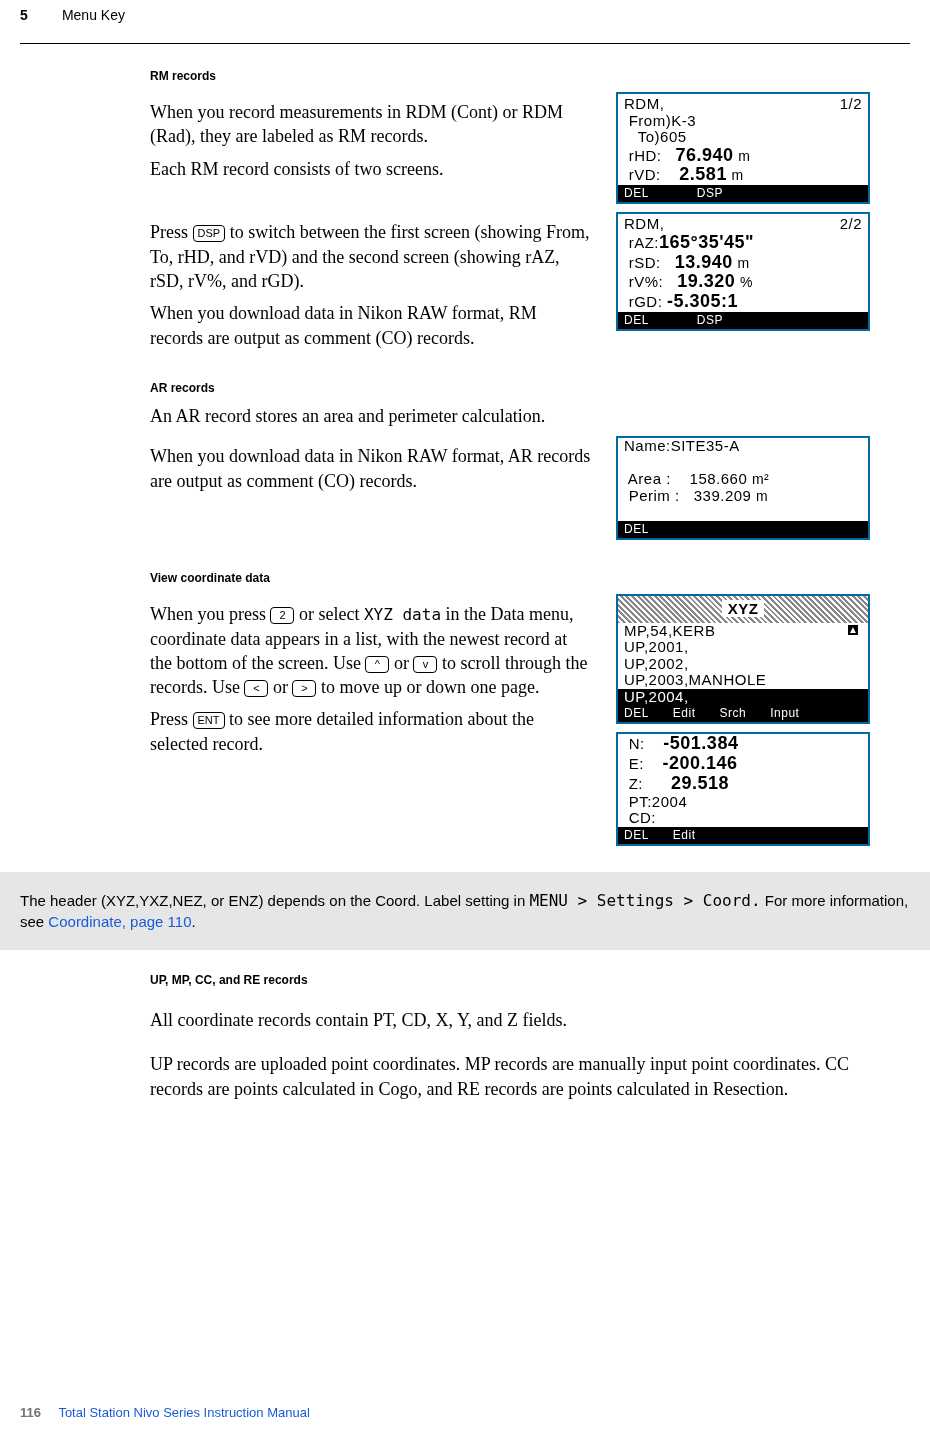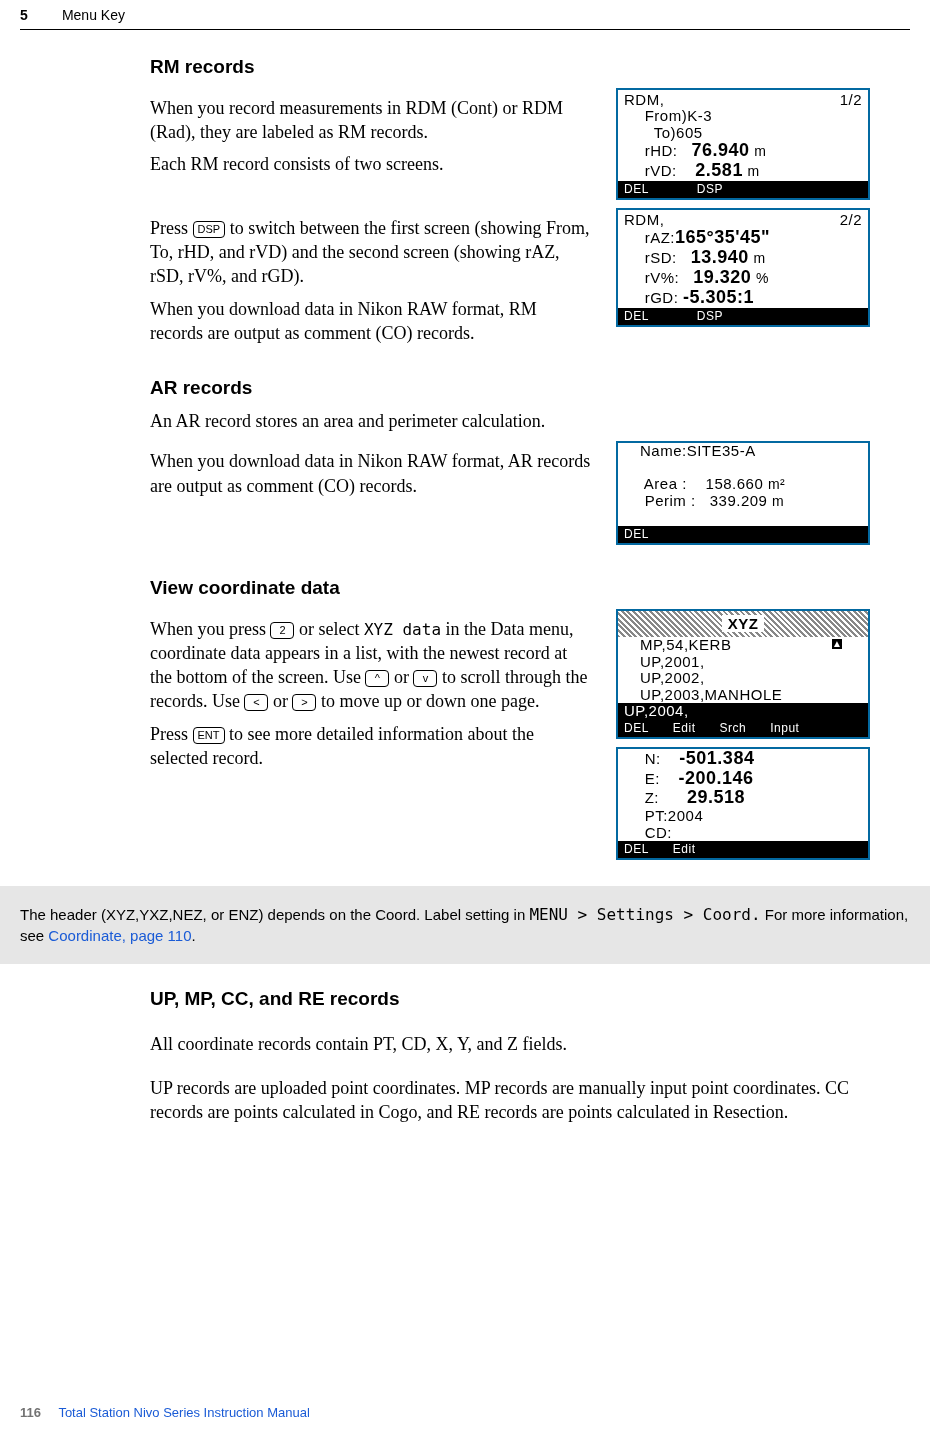--- a/index.html
+++ b/index.html
@@ -12,33 +12,33 @@
     line-height: 1.35;
   }
   .page {
     padding: 0 20px;
     box-sizing: border-box;
     position: relative;
   }
   .top-header {
     font-family: Arial, Helvetica, sans-serif;
     font-size: 14px;
-    padding: 6px 0 4px 0;
+    padding: 6px 0 18px 0;
     border-bottom: 1px solid #000;
     margin-bottom: 24px;
   }
   .top-header .chnum { font-weight: bold; display:inline-block; width:30px; }
   .top-header .chtitle { margin-left: 8px; }
   .content {
     margin-left: 130px;
     margin-right: 40px;
   }
   h3.sub {
     font-family: Arial, Helvetica, sans-serif;
-    font-size: 19px;
+    font-size: 12px;
     font-weight: bold;
     margin: 22px 0 8px 0;
   }
   p.body {
     margin: 8px 0;
     max-width: 480px;
   }
   p.bodyfull {
     margin: 20px 0;
     max-width: 750px;
@@ -56,21 +56,21 @@
     line-height: 1.1;
     border: 2px solid #0369a1;
     width: 250px;
     background: #fff;
     margin-bottom: 8px;
     letter-spacing: 0.5px;
   }
   .lcd .head {
     display:flex; justify-content:space-between; padding:2px 6px 0 6px;
   }
-  .lcd .line { padding: 0 22px; white-space: pre; }
+  .lcd .line { padding: 0 6px; white-space: pre; }
   .lcd .val { font-weight: bold; font-size: 18px; display:inline-block; }
   .lcd .unit { font-size: 14px; }
   .lcd .bar {
     background:#000; color:#fff; padding:2px 6px;
     display:flex; gap:24px;
     font-size:12px;
   }
   .lcd .invrow {
     background:#000; color:#fff; padding:0 6px;
   }

